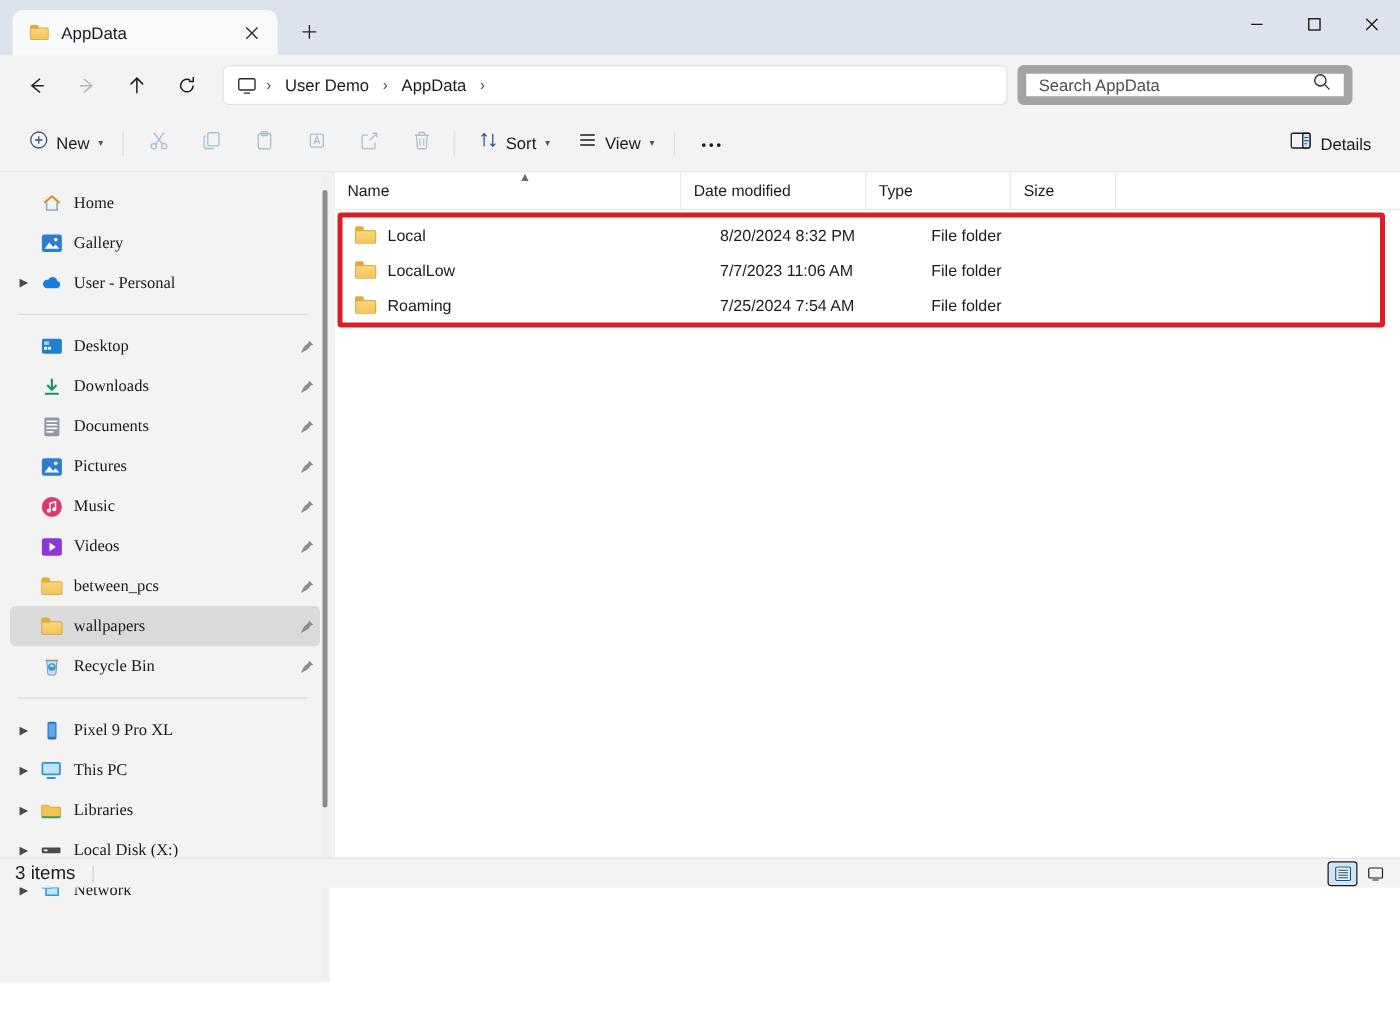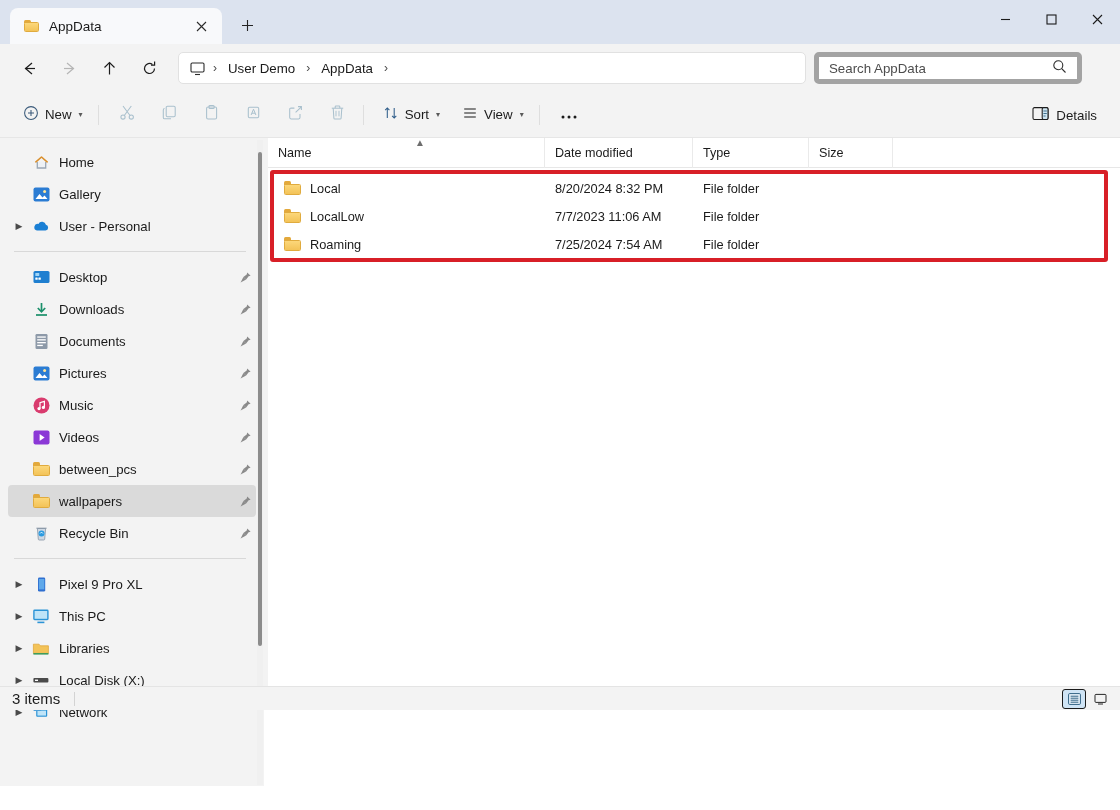--- a/index.html
+++ b/index.html
@@ -87,21 +87,21 @@
   .crumb-icon { display: flex; align-items: center; margin-right: 4px; color: #2b2b2b; }
   .crumb {
     font-size: 13.3px; color: #1a1a1a; padding: 3px 8px; border-radius: 4px;
     white-space: nowrap;
   }
   .crumb-sep {
     font-size: 12px; color: #4a4a4a; padding: 0 3px; user-select: none;
   }
   .searchbox {
     width: 268px; height: 32px; margin-right: 14px;
-    background: #ffffff; border: 5px solid #a3a3a3; border-radius: 5px;
+    background: #ffffff; border: 7px solid #a3a3a3; border-radius: 5px;
     display: flex; align-items: center; padding: 0 10px;
   }
   .searchbox input {
     flex: 1; border: none; outline: none; font-size: 13.3px;
     font-family: "Liberation Sans", sans-serif; color: #1a1a1a; background: transparent;
   }
   .searchbox input::placeholder { color: #4d4d4d; }
 
   
   .cmdbar {
@@ -136,21 +136,21 @@
     border-radius: 4px; padding-right: 4px; position: relative;
   }
   .nav-item.selected { background: #dadada; }
   .nav-expander {
     width: 22px; flex: none; display: flex; align-items: center; justify-content: center;
     font-size: 9px; color: #4a4a4a;
   }
   .nav-ico {
     width: 22px; flex: none; display: flex; align-items: center; justify-content: center;
   }
-  .nav-label { font-size: 13.2px; color: #1a1a1a; margin-left: 7px; white-space: nowrap; }
+  .nav-label { font-size: 13.2px; color: #1a1a1a; margin-left: 7px; white-space: nowrap; font-family: Liberation Serif, serif; }
   .nav-pin { margin-left: auto; color: #8a8a8a; display: flex; align-items: center; }
   .nav-divider { height: 1px; background: #d8d8d8; margin: 9px 18px 9px 14px; }
   .sidebar-scroll {
     position: absolute; left: 258px; top: 152px; width: 4px; height: 494px;
     background: #8c8c8c; border-radius: 2px;
   }
   .sidebar-scroll-track {
     position: absolute; left: 257px; top: 140px; width: 6px; height: 645px;
     background: #f0f0f0;
   }
@@ -173,21 +173,21 @@
   }
   .col.name { width: 277px; }
   .col.date { width: 148px; }
   .col.type { width: 116px; }
   .col.size { width: 84px; }
   .sort-caret {
     position: absolute; left: 146px; top: -1px; width: 12px; height: 10px;
     color: #6d6d6d; font-size: 10px; display: flex; align-items: flex-start; justify-content: center;
   }
   .row {
-    display: flex; align-items: center; height: 28px;
+    display: flex; align-items: center; height: 28px; gap: 21px;
   }
   .cell { font-size: 12.8px; color: #1b1b1b; display: flex; align-items: center; }
   .cell.name { width: 277px; padding-left: 16px; gap: 9px; }
   .cell.date { width: 148px; padding-left: 10px; }
   .cell.type { width: 116px; padding-left: 10px; }
   .cell.size { width: 84px; padding-left: 10px; }
 
   
   .redbox {
     position: absolute; left: 270px; top: 170px; width: 838px; height: 92px;

